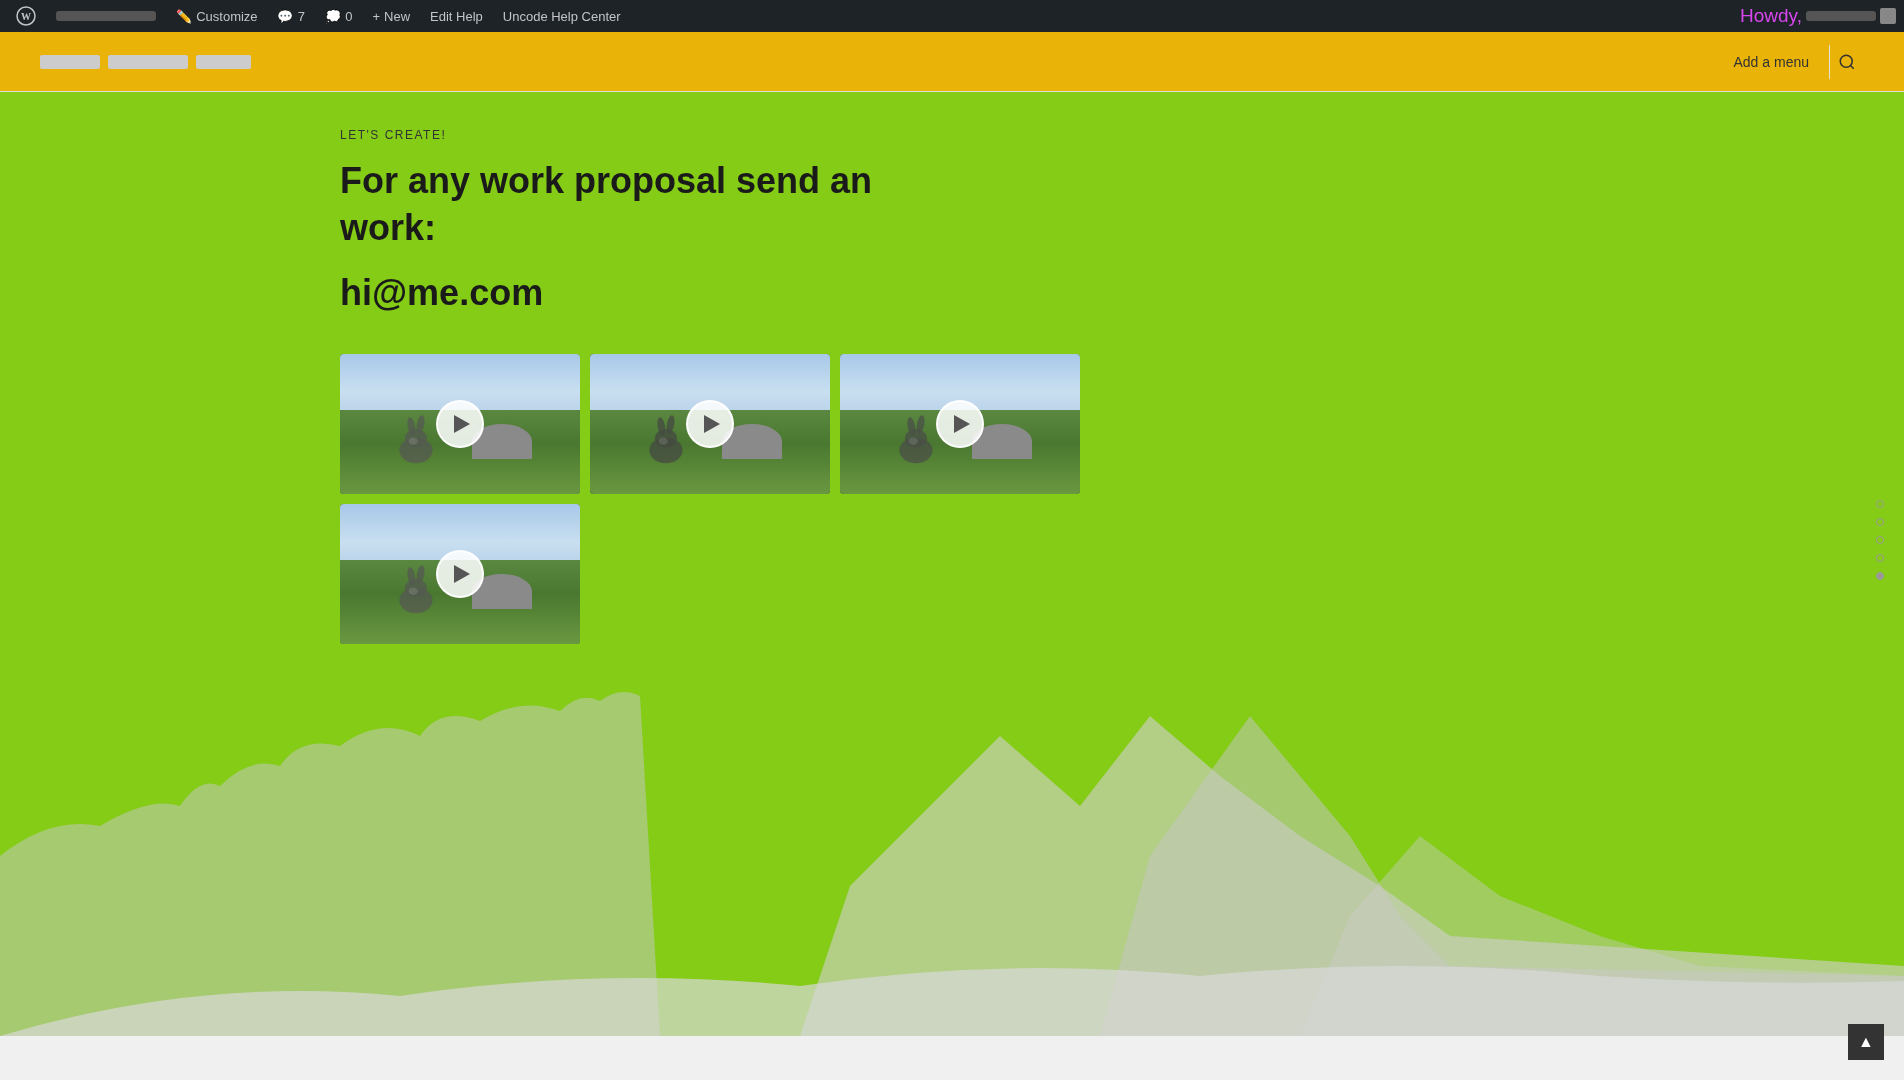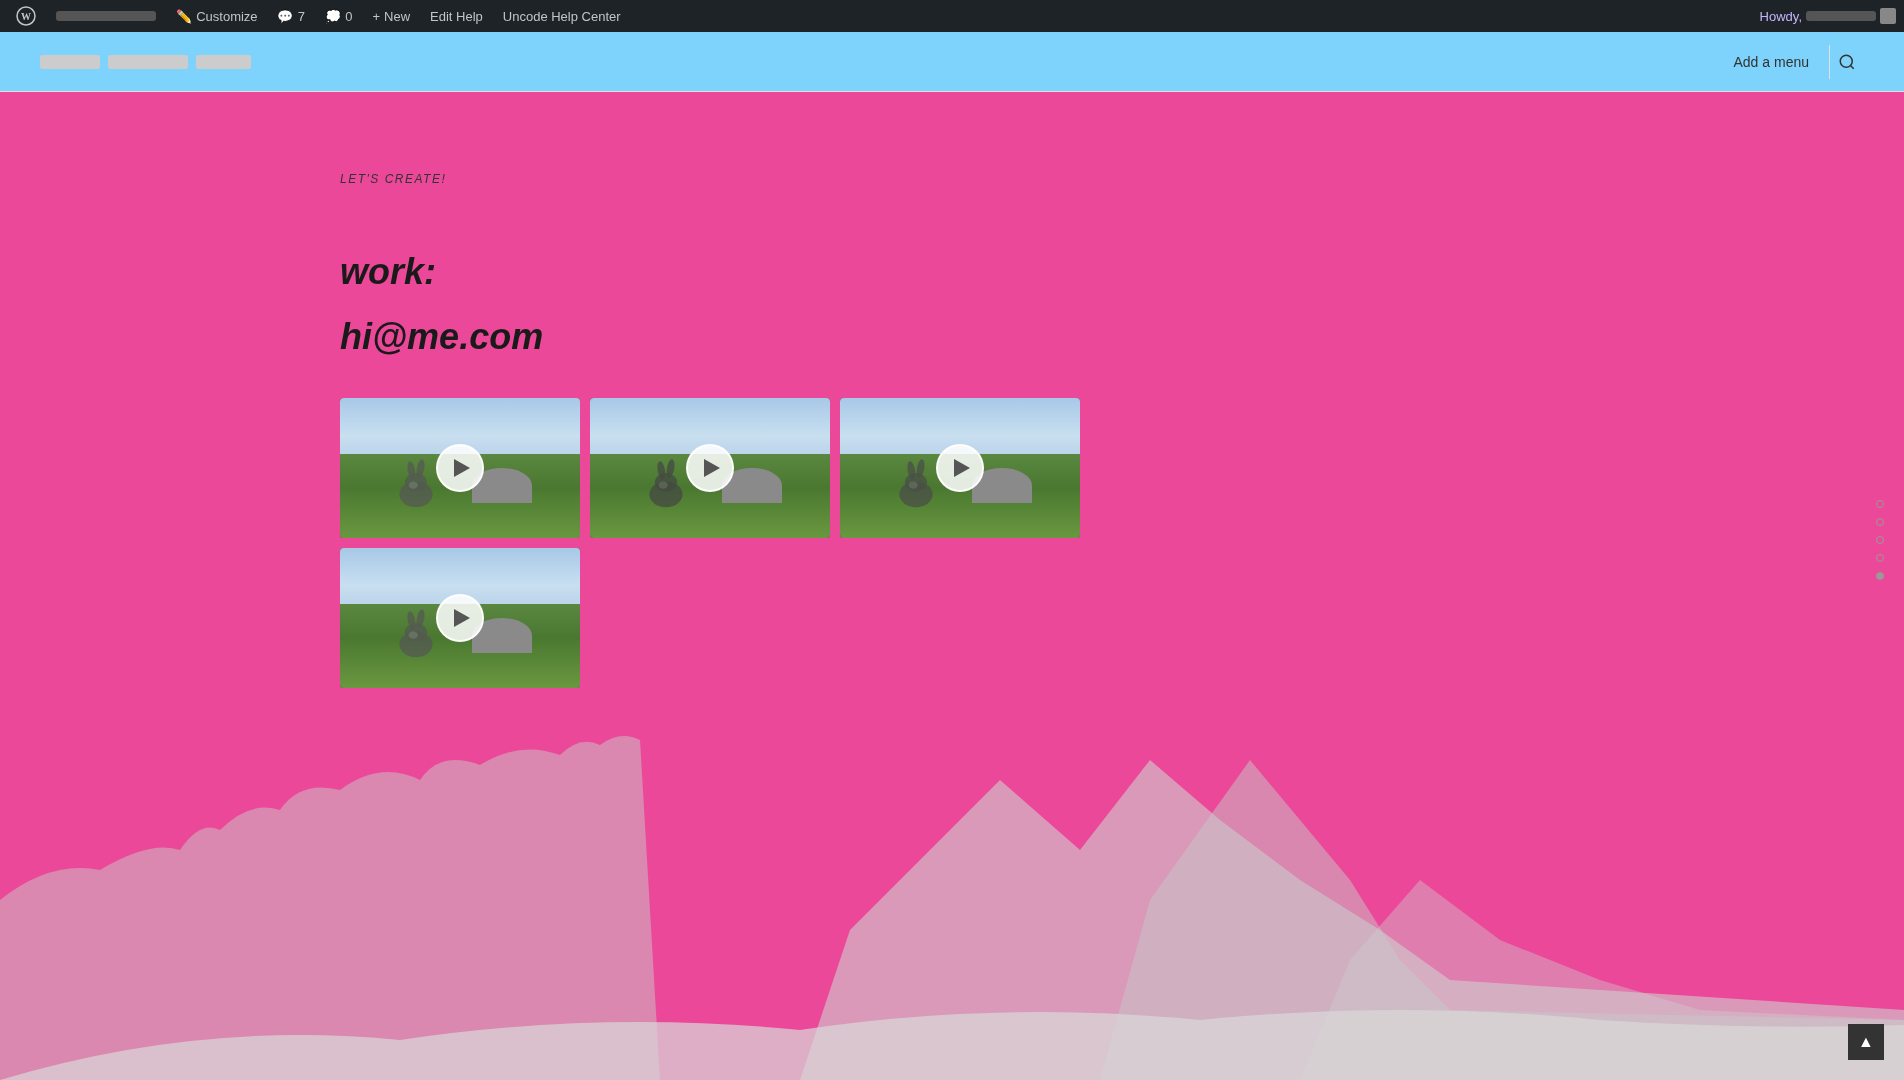--- a/index.html
+++ b/index.html
@@ -37,22 +37,22 @@
     .wp-logo {
       width: 20px;
       height: 20px;
       fill: #c3c4c7;
     }
     .admin-bar-right {
       display: flex;
       align-items: center;
       gap: 4px;
       margin-left: auto;
-      color: #c4b5fd;
-      font-size: 13px;
+      color: #d946ef;
+      font-size: 19px;
     }
     .howdy-avatar {
       width: 16px;
       height: 16px;
       background: #888;
       border-radius: 2px;
       display: inline-block;
     }
     .blurred-text {
       display: inline-block;
@@ -62,21 +62,21 @@
       color: transparent;
       user-select: none;
     }
 
     
     #site-header {
       position: fixed;
       top: 32px;
       left: 0;
       right: 0;
-      background: #7dd3fc;
+      background: #eab308;
       height: 60px;
       display: flex;
       align-items: center;
       justify-content: space-between;
       padding: 0 40px;
       z-index: 100;
       border-bottom: 1px solid #e0e0e0;
     }
     .site-logo-area {
       display: flex;
@@ -107,26 +107,25 @@
       cursor: pointer;
       padding: 8px;
       display: flex;
       align-items: center;
       justify-content: center;
       border-left: 1px solid #e0e0e0;
     }
 
     
     #main-content {
-      margin-top: 92px;
+      margin-top: 48px;
       min-height: calc(1080px - 92px);
-      background: #ec4899;
+      background: #84cc16;
       position: relative;
       overflow: hidden;
-      font-style: italic;
     }
 
     
     .mountain-bg {
       position: absolute;
       bottom: 0;
       left: 0;
       right: 0;
       height: 500px;
       pointer-events: none;
@@ -389,21 +388,21 @@
 
     <path d="M1300 500 L1350 380 L1420 300 L1500 360 L1600 400 L1700 430 L1904 440 L1904 500 Z" fill="#ccc" opacity="0.4"></path>
 
     <path d="M0 500 Q200 440 400 460 Q600 430 800 450 Q1000 420 1200 440 Q1400 420 1600 440 Q1750 450 1904 445 L1904 500 Z" fill="#d8d8d8" opacity="0.7"></path>
   </svg>
 
   <div class="content-section">
     <div class="lets-create-label">LET'S CREATE!</div>
 
     <h1 class="proposal-heading">
-      <br>
+      <span>For any work proposal send an</span><br>
       <span>work:</span>
     </h1>
 
     <a class="email-link" href="#">hi@me.com</a>
 
     <div class="video-grid">
 
       <div class="video-thumb">
         <div class="video-thumb-inner">
           <div class="video-thumb-sky"></div>

